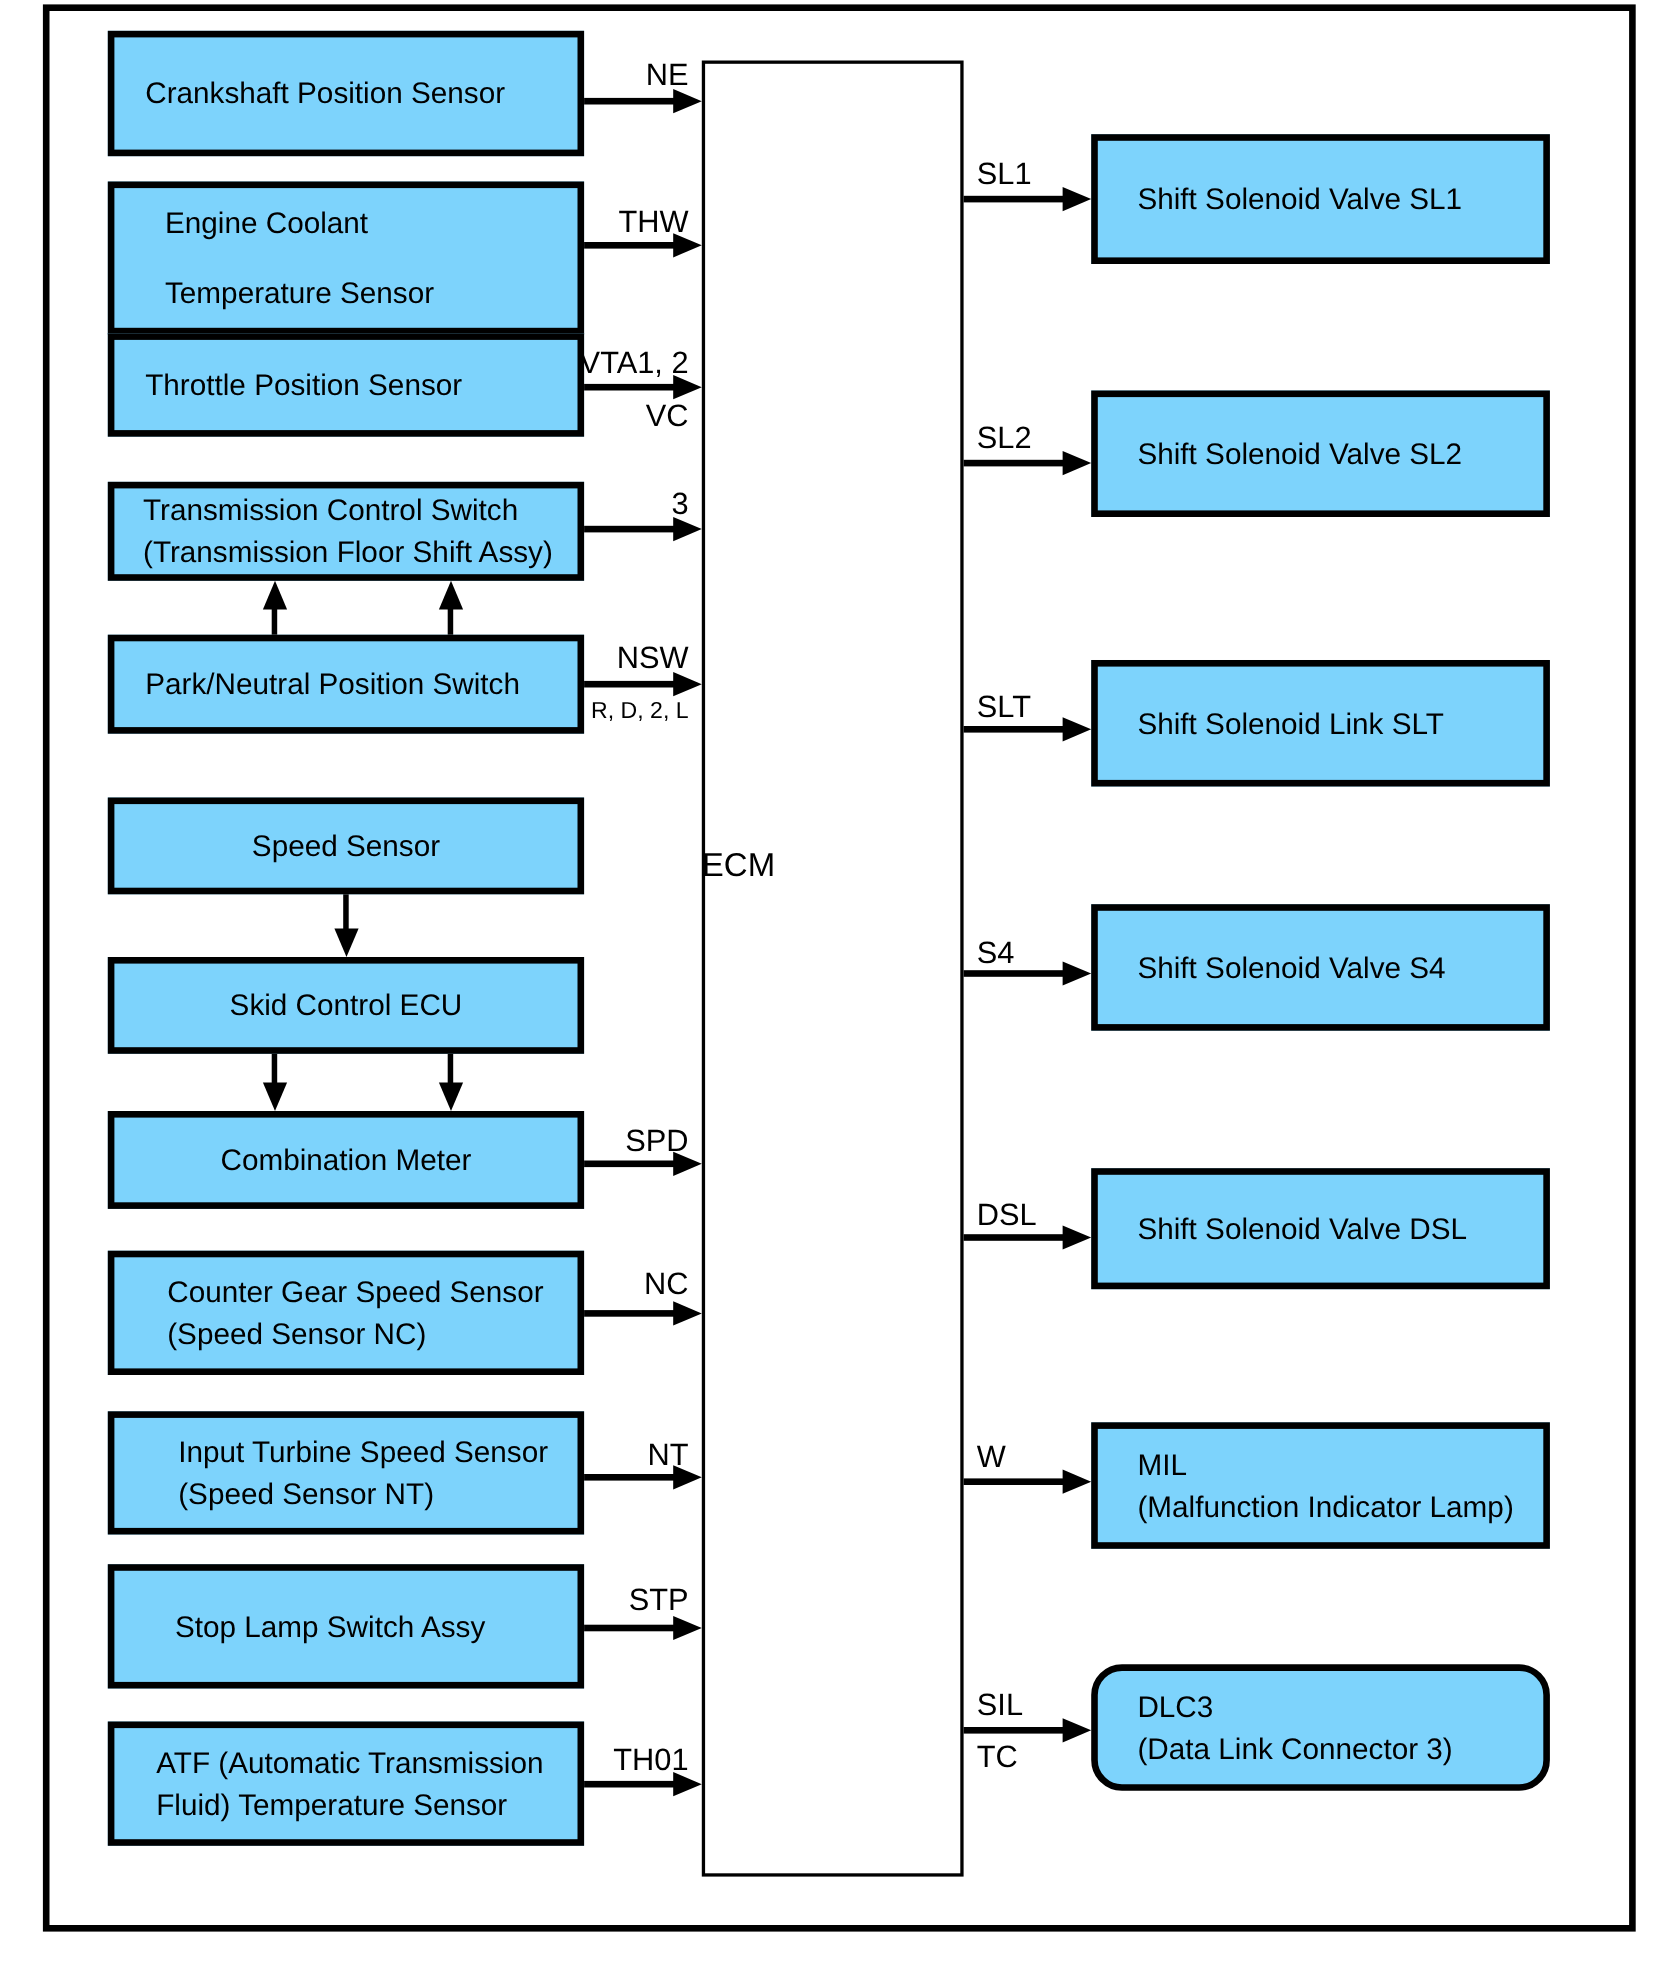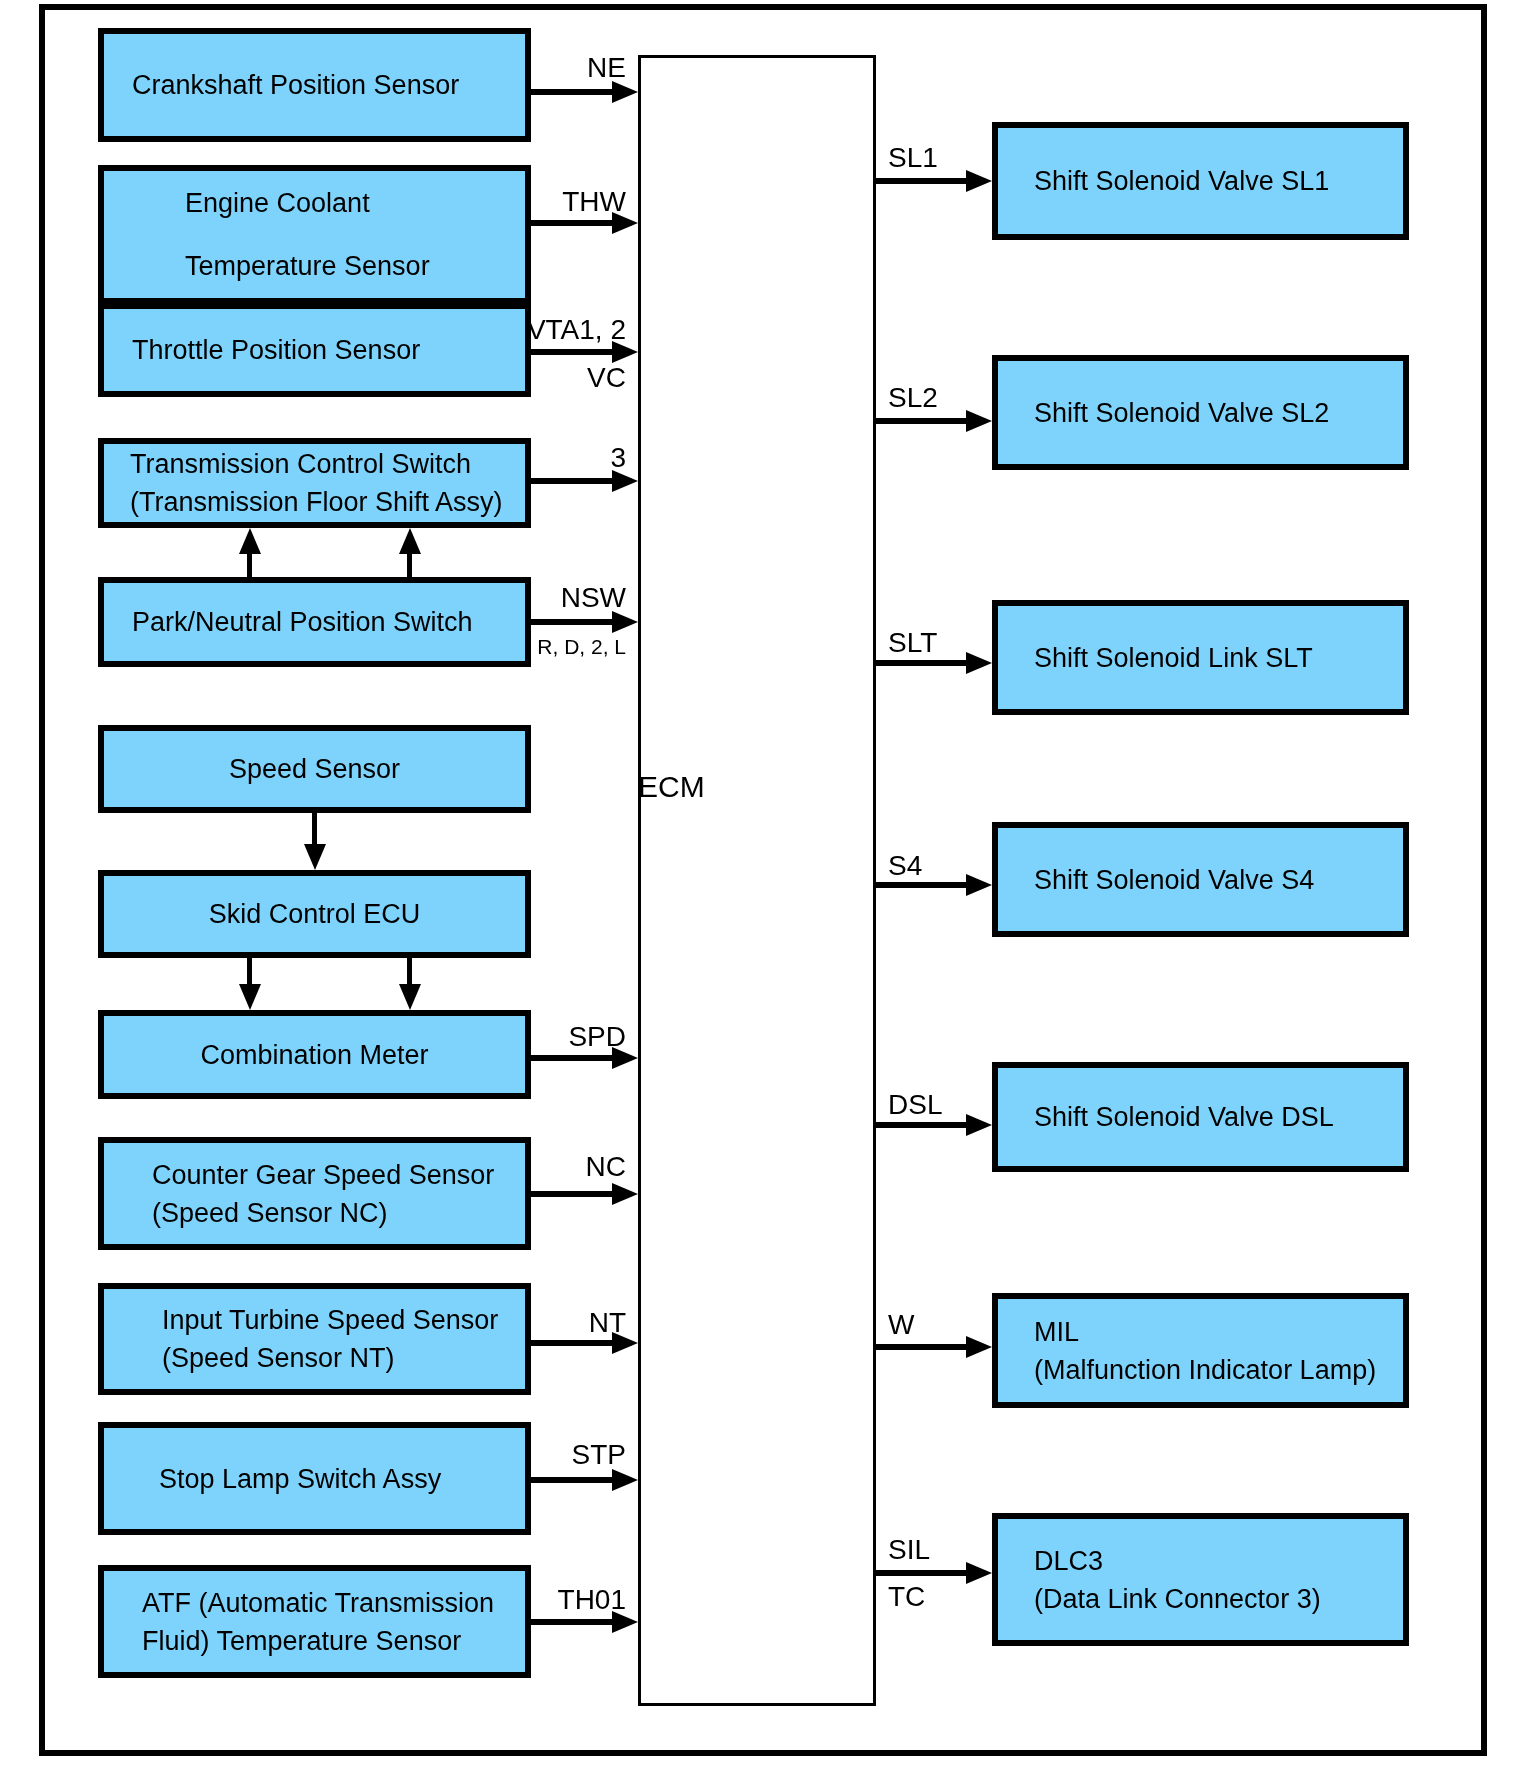--- a/index.html
+++ b/index.html
@@ -61,21 +61,21 @@
 <div id="canvas">
   <div class="outer"></div>
 
   <div class="ecm-box"></div>
   <div class="ecm-label">ECM</div>
 
   <div class="box" style="left:98px;top:28px;width:433px;height:114px;padding-left:28px;">
     <div>Crankshaft Position Sensor</div>
   </div>
 
-  <div class="box" style="left:98px;top:165px;width:433px;height:139px;padding-left:81px;gap:25px;">
+  <div class="box" style="left:98px;top:165px;width:433px;height:139px;padding-left:46px;gap:25px;">
     <div>Engine Coolant</div>
     <div>Temperature Sensor</div>
   </div>
 
   <div class="box" style="left:98px;top:303px;width:433px;height:94px;padding-left:28px;">
     <div>Throttle Position Sensor</div>
   </div>
 
   <div class="box" style="left:98px;top:438px;width:433px;height:90px;padding-left:26px;">
     <div>Transmission Control Switch</div>
@@ -135,21 +135,21 @@
 
   <div class="box" style="left:992px;top:1062px;width:417px;height:110px;padding-left:36px;">
     <div>Shift Solenoid Valve DSL</div>
   </div>
 
   <div class="box" style="left:992px;top:1293px;width:417px;height:115px;padding-left:36px;">
     <div>MIL</div>
     <div>(Malfunction Indicator Lamp)</div>
   </div>
 
-  <div class="box" style="left:992px;top:1513px;width:417px;height:133px;padding-left:36px;">
+  <div class="box" style="left:992px;top:1513px;width:417px;height:115px;padding-left:36px;border-radius:28px;">
     <div>DLC3</div>
     <div>(Data Link Connector 3)</div>
   </div>
 
   <div class="lbl" style="top:51px;">NE</div>
   <div class="lbl" style="top:185px;">THW</div>
   <div class="lbl" style="top:313px;">VTA1, 2</div>
   <div class="lbl" style="top:361px;">VC</div>
   <div class="lbl" style="top:441px;">3</div>
   <div class="lbl" style="top:581px;">NSW</div>

